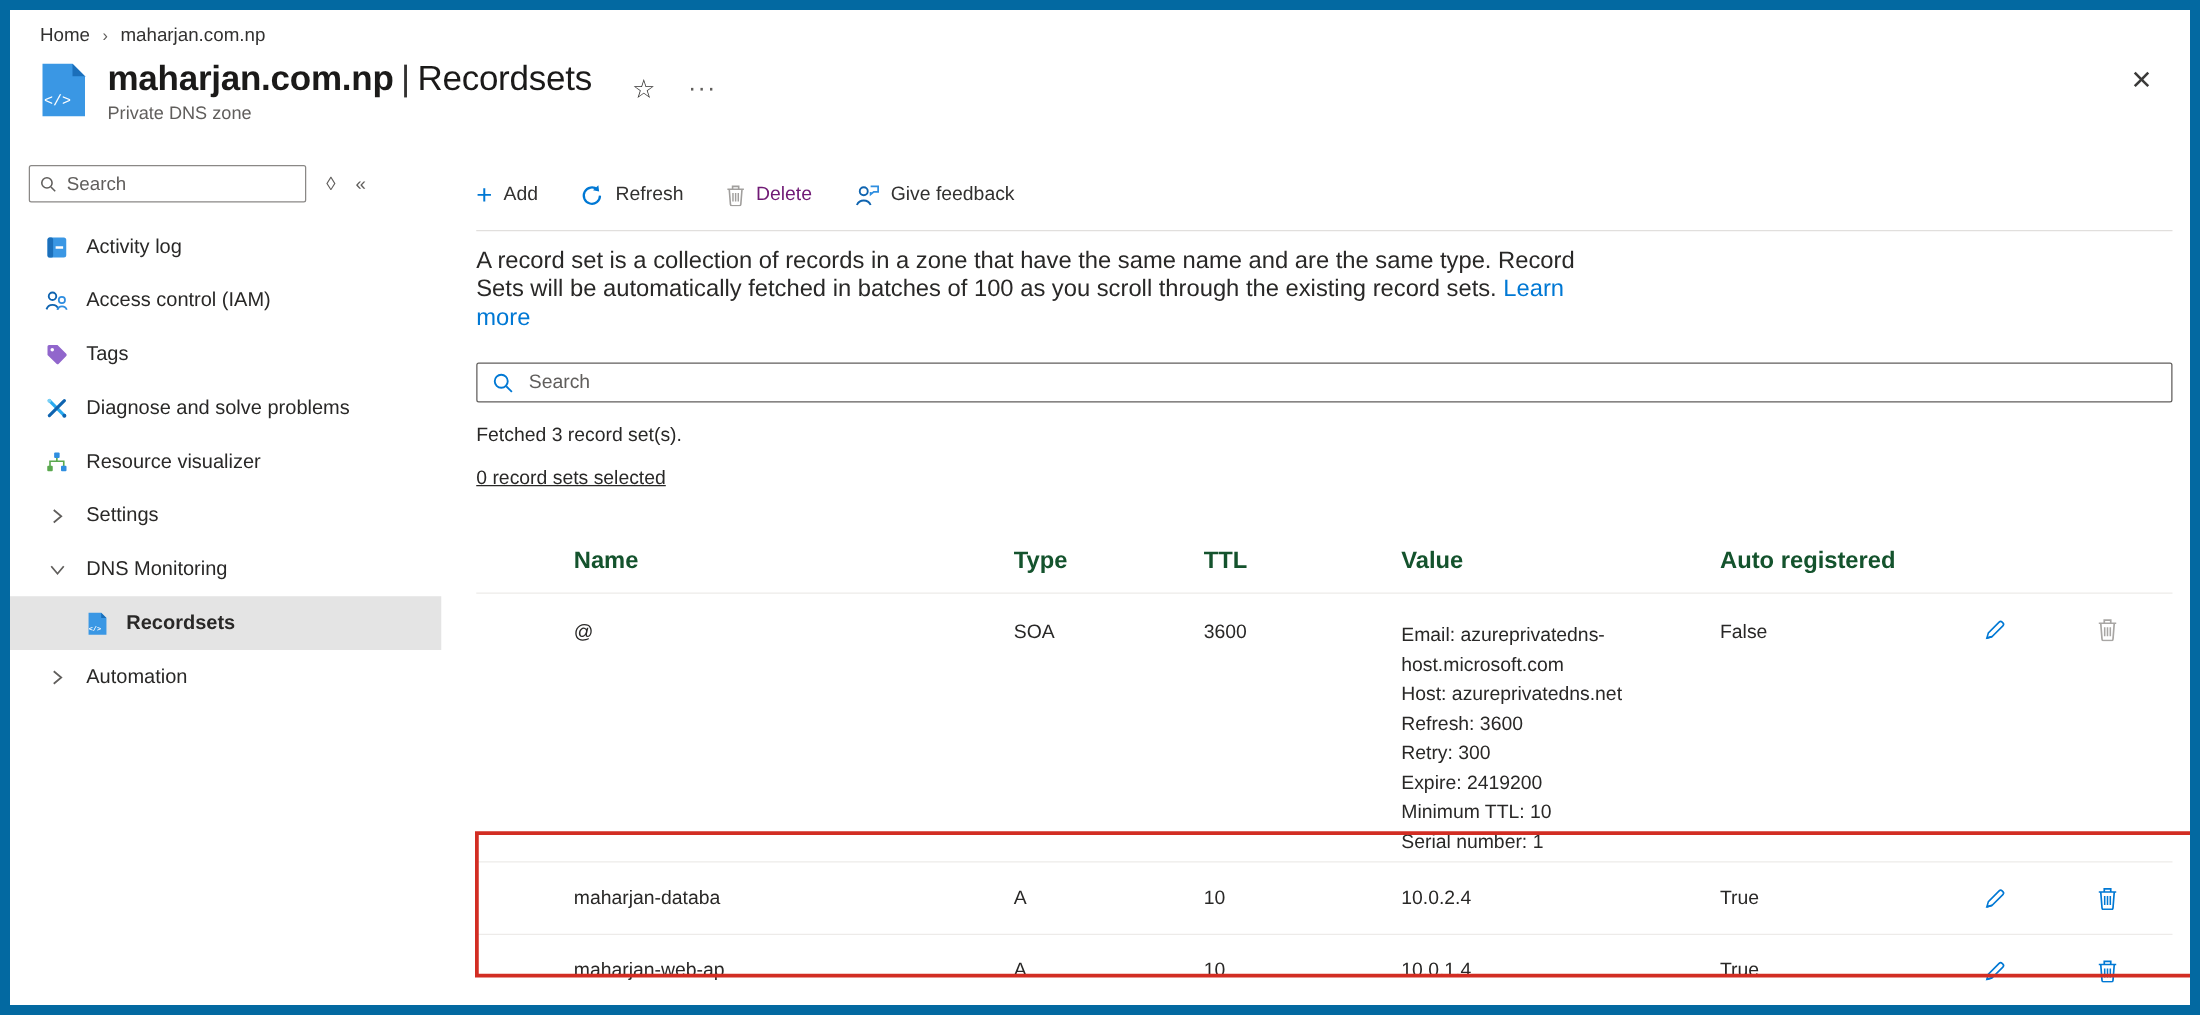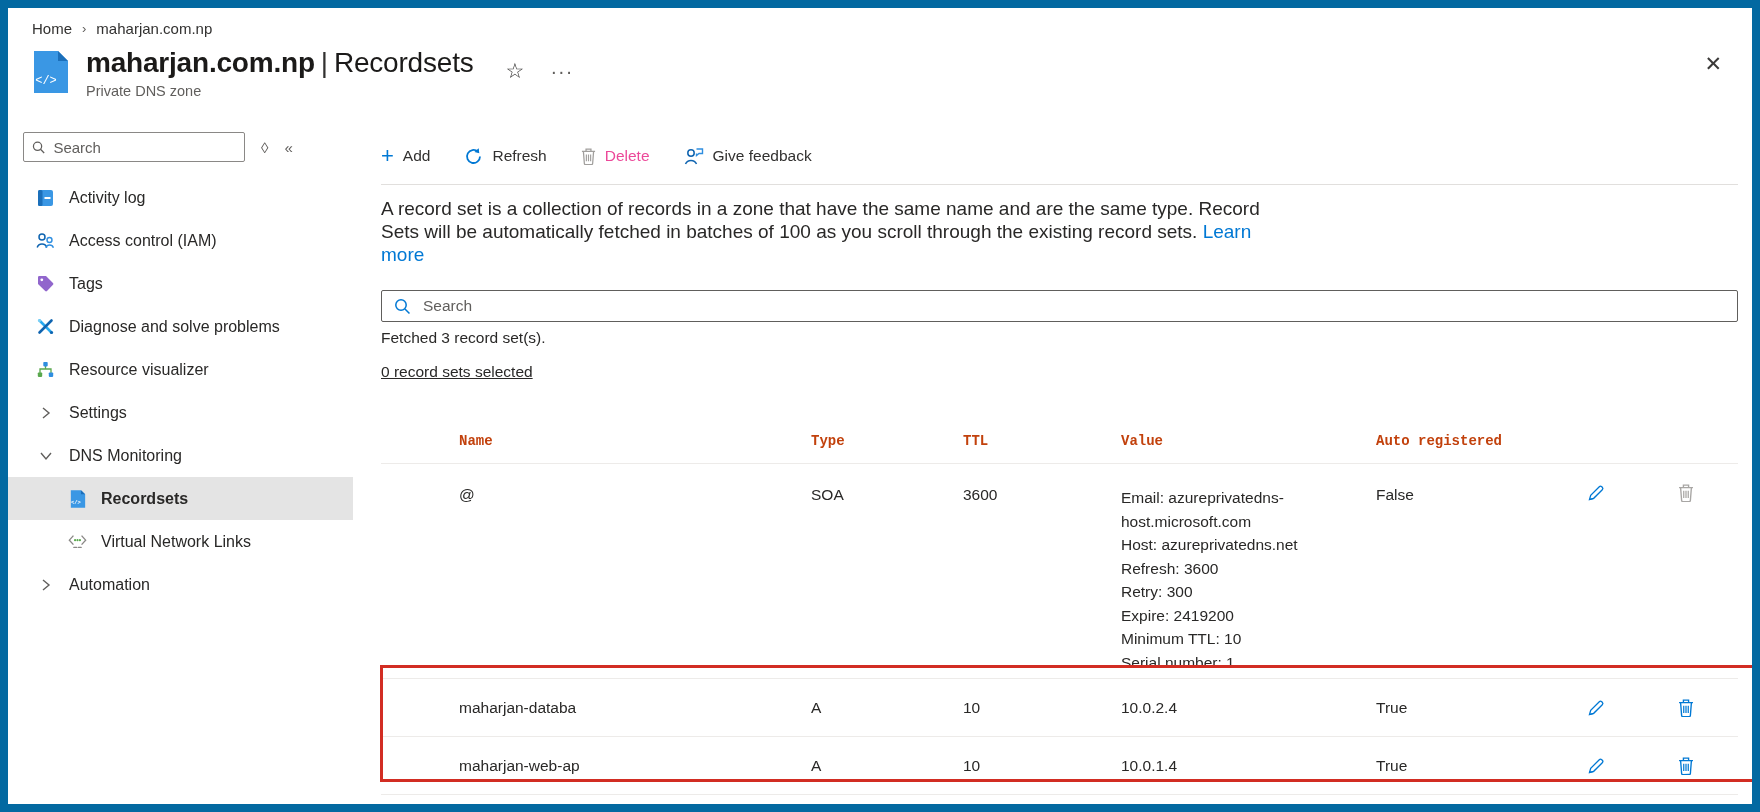--- a/index.html
+++ b/index.html
@@ -37,39 +37,39 @@
   .menu li { display:flex; align-items:center; height:43px; padding-left:28px; gap:14px; font-size:16px; color:#292827; cursor:pointer; }
   .menu li.child { padding-left:60px; }
   .menu li.active { background:#e4e4e4; font-weight:700; }
   .icon16 { width:19px; height:19px; flex:none; display:flex; align-items:center; justify-content:center; }
   .chev { width:14px; height:14px; flex:none; }
 
   
   .toolbar { display:flex; align-items:center; gap:34px; margin-top:16px; height:44px; }
   .tb-btn { display:flex; align-items:center; gap:9px; font-size:15.5px; color:#323130; cursor:pointer; }
   .tb-btn .plus { color:#0078d4; font-size:22px; font-weight:400; line-height:1; }
-  .tb-btn.disabled { color:#ec4899; cursor:default; }
+  .tb-btn.disabled { color:#701a75; cursor:default; }
   .tb-divider { border-bottom:1px solid #e1dfdd; margin-top:6px; }
 
   
   .desc { margin-top:12px; font-size:19px; line-height:23px; color:#292827; max-width:905px; }
   .desc a { color:#0078d4; text-decoration:none; cursor:pointer; }
 
   
   .main-search { margin-top:24px; height:32px; border:1px solid #605e5c; border-radius:2px; display:flex; align-items:center; gap:12px; padding:0 12px; }
   .main-search input { border:none; outline:none; flex:1; font-size:15.5px; font-family:inherit; color:#323130; }
   .main-search input::placeholder { color:#605e5c; }
-  .status-fetched { margin-top:7px; font-size:15.5px; color:#292827; }
+  .status-fetched { margin-top:18px; font-size:15.5px; color:#292827; }
   .status-selected { margin-top:16px; font-size:15.5px; color:#292827;text-decoration:underline; }
 
   
   .table { margin-top:22px; }
   .trow { display:grid; grid-template-columns:78px 352px 152px 158px 255px 175px 90px 90px; align-items:start; }
   .thead { height:61px; align-items:end; border-bottom:1px solid #edebe9; }
-  .thead > div { font-weight:700; font-size:14px; padding-bottom:14px; color:#c2410c;font-family:Liberation Mono, monospace; }
+  .thead > div { font-weight:700; font-size:19px; padding-bottom:14px; color:#14532d; }
   .cell { font-size:15.5px; color:#292827; }
   .row-soa { padding-top:22px; height:215px; border-bottom:1px solid #edebe9; }
   .row-a { height:58px; align-items:center; border-bottom:1px solid #edebe9; }
   .val-multiline { white-space:pre-line; line-height:23.5px; max-width:230px; }
   .icon-btn { display:flex; justify-content:center; align-items:center; width:90px; cursor:pointer; }
   .row-soa .icon-btn { margin-top:-2px; }
   .icon-btn.disabled { cursor:default; }
 
   
   .red-box { position:absolute; left:372px; top:657px; width:1379px; height:117px; border:3px solid #d22d23; pointer-events:none; z-index:5; }
@@ -190,33 +190,20 @@
         <li class="child active">
           <span class="icon16">
             <svg width="16" height="20" viewBox="0 0 38 46">
                 <path d="M2 2 h24 l10 10 v32 h-34 z" fill="#3a97e4"></path>
                 <path d="M26 2 l10 10 h-10 z" fill="#1b6fba"></path>
                 <text x="14" y="36" fill="#fff" font-size="13" font-family="Liberation Mono, monospace" text-anchor="middle">&lt;/&gt;</text>
               </svg>
           </span>
           <span>Recordsets</span>
         </li>
-        <li class="child">
-          <span class="icon16">
-            <svg width="21" height="17" viewBox="0 0 21 17">
-                <path d="M6 2 L1.5 7 L6 12" fill="none" stroke="#8a8886" stroke-width="1.5"></path>
-                <path d="M15 2 L19.5 7 L15 12" fill="none" stroke="#8a8886" stroke-width="1.5"></path>
-                <circle cx="7.8" cy="7" r="1.2" fill="#5aa84e"></circle>
-                <circle cx="10.5" cy="7" r="1.2" fill="#5aa84e"></circle>
-                <circle cx="13.2" cy="7" r="1.2" fill="#5aa84e"></circle>
-                <path d="M6.5 15 h3 M11.5 15 h3" stroke="#8a8886" stroke-width="1.6" stroke-linecap="round"></path>
-              </svg>
-          </span>
-          <span>Virtual Network Links</span>
-        </li>
         <li>
           <span class="icon16">
             <svg class="chev" viewBox="0 0 14 14">
                 <polyline points="4,2 10,7 4,12" fill="none" stroke="#605e5c" stroke-width="1.4"></polyline>
               </svg>
           </span>
           <span>Automation</span>
         </li>
       </ul>
     </div>

